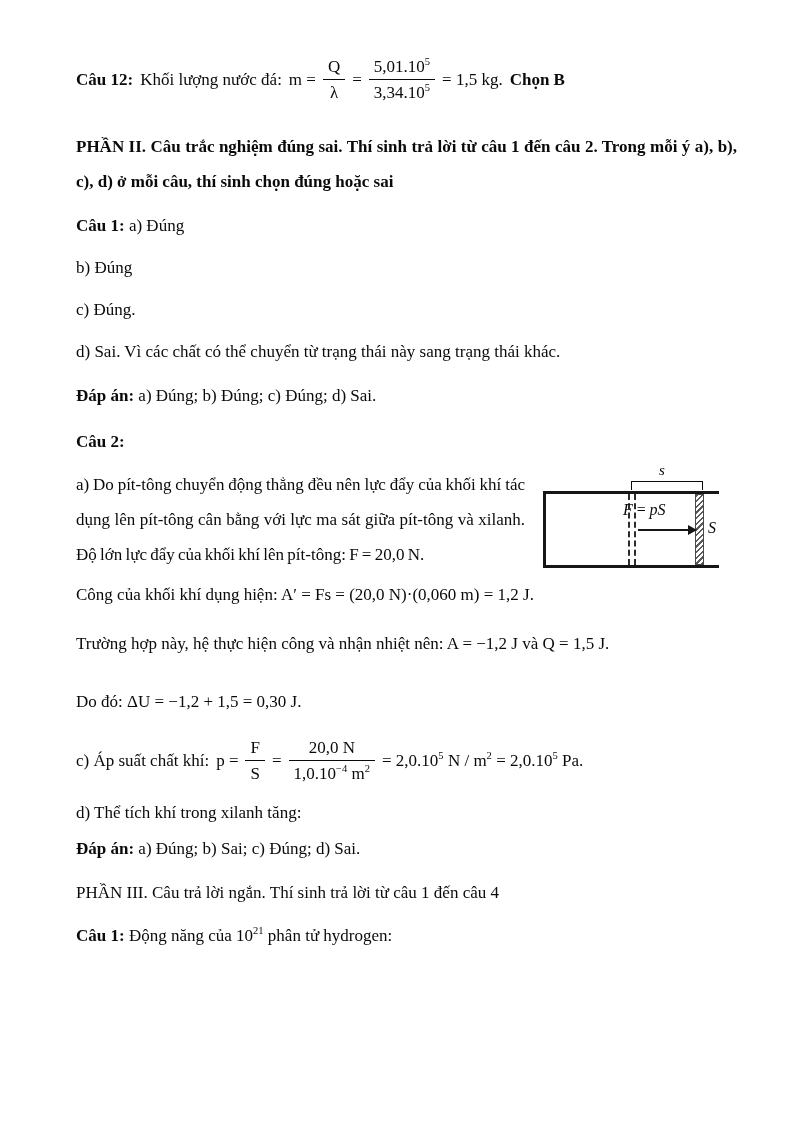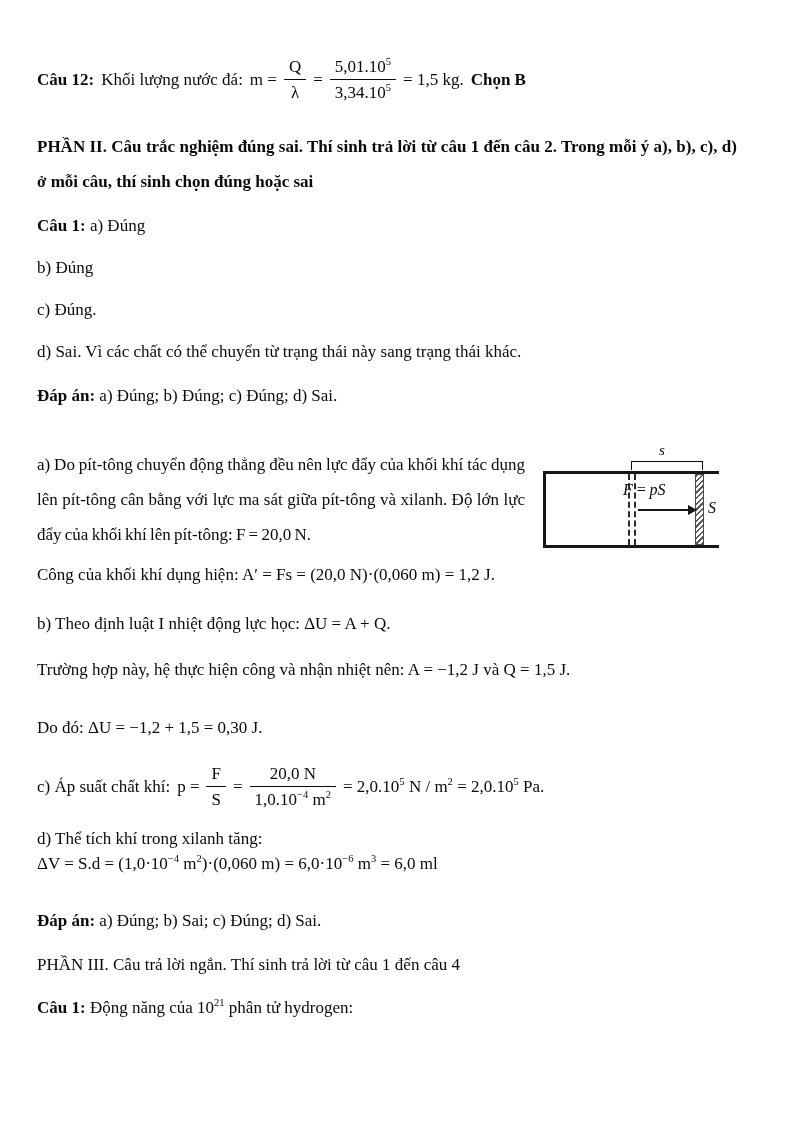--- a/index.html
+++ b/index.html
@@ -1,38 +1,38 @@
 <!DOCTYPE html>
 <html><head>
 <meta charset="utf-8">
 <style>
   html,body{margin:0;padding:0;background:#ffffff;}
   .page{
     width:794px;height:1122px;box-sizing:border-box;
-    padding:56px 57px 0 37px;
+    padding:56px 57px 0 76px;
     background:#ffffff;color:#0a0a0a;
     font-family:"Liberation Serif","DejaVu Serif",serif;
     font-size:17px;position:relative;overflow:hidden;
   }
   p{margin:0 0 20px 0;line-height:22px;}
   b{font-weight:bold;}
   sup{font-size:0.62em;line-height:0;}
   .mathline{display:flex;align-items:center;gap:7px;flex-wrap:nowrap;}
   .p-cau12{margin-bottom:26px;}
   .heading{font-weight:bold;line-height:35px;margin-bottom:16px;text-align:justify;}
   .p-d{margin-bottom:22px;}
-  .p-dapan{margin-bottom:40px;}
+  .p-dapan{margin-bottom:24px;}
   .p-cau2label{margin-bottom:14px;}
   .para-a{line-height:35px;text-align:justify;margin-bottom:12px;word-spacing:-1px;}
   .p-cong{margin-bottom:27px;}
   .p-btheo{margin-bottom:24px;}
   .p-truong{margin-bottom:36px;}
   .p-dodo{margin-bottom:24px;}
   .p-cfrac{margin-bottom:18px;}
-  .p-dtext{margin-bottom:2px;}
+  .p-dtext{margin-bottom:14px;}
   .p-dv{line-height:24px;margin-bottom:34px;}
   .p-dapan2{margin-bottom:22px;}
   .p-phan3{font-weight:normal;margin-bottom:21px;}
   .frac{display:inline-flex;flex-direction:column;text-align:center;vertical-align:middle;}
   .frac .num{padding:0 5px 2px 5px;border-bottom:1.3px solid #0a0a0a;line-height:21px;}
   .frac .den{padding:2px 5px 0 5px;line-height:21px;}
   
   .fig{float:right;width:196px;height:102px;position:relative;margin:0 0 0 16px;}
   .fig span{position:absolute;display:block;}
   .fig-s-label{left:118px;top:-4px;font-style:italic;font-size:15px;line-height:15px;}
@@ -72,20 +72,21 @@
   </p>
 
   <p class="heading">PHẦN II. Câu trắc nghiệm đúng sai. Thí sinh trả lời từ câu 1 đến câu 2. Trong mỗi ý a), b), c), d) ở mỗi câu, thí sinh chọn đúng hoặc sai</p>
 
   <p><b>Câu 1:</b> <span>a) Đúng</span></p>
   <p><span>b) Đúng</span></p>
   <p><span>c) Đúng.</span></p>
   <p class="p-d"><span>d) Sai. Vì các chất có thể chuyển từ trạng thái này sang trạng thái khác.</span></p>
   <p class="p-dapan"><b>Đáp án:</b> <span>a) Đúng; b) Đúng; c) Đúng; d) Sai.</span></p>
 
+  <p class="p-cau2label"><b>Câu 2:</b></p>
 
   <p class="para-a">
     <span class="fig">
       <span class="fig-s-label">s</span>
       <span class="fig-bracket"></span>
       <span class="fig-wall-top"></span>
       <span class="fig-wall-bottom"></span>
       <span class="fig-wall-left"></span>
       <span class="fig-dash dash1"></span>
       <span class="fig-dash dash2"></span>
@@ -95,21 +96,20 @@
           <span class="fig-arrow-head"></span>
         </span>
       <span class="fig-area-label">S</span>
     </span>
     <span>a) Do pít-tông chuyển động thẳng đều nên lực đẩy của khối khí tác dụng lên pít-tông cân bằng với lực ma sát giữa pít-tông và xilanh. Độ lớn lực đẩy của khối khí lên pít-tông:</span>
     <span>F = 20,0 N.</span>
   </p>
 
   <p class="p-cong"><span>Công của khối khí dụng hiện:</span> <span>A′ = Fs = (20,0 N)·(0,060 m) = 1,2 J.</span></p>
 
-  <p class="p-btheo"><span>b) Theo định luật I nhiệt động lực học:</span> <span>ΔU = A + Q.</span></p>
 
   <p class="p-truong"><span>Trường hợp này, hệ thực hiện công và nhận nhiệt nên:</span> <span>A = −1,2 J</span> <span>và</span> <span>Q = 1,5 J.</span></p>
 
   <p class="p-dodo"><span>Do đó:</span> <span>ΔU = −1,2 + 1,5 = 0,30 J.</span></p>
 
   <p class="mathline p-cfrac">
     <span>c) Áp suất chất khí:</span>
     <span>p =</span>
     <span class="frac">
       <span class="num">F</span>
@@ -118,21 +118,20 @@
     <span>=</span>
     <span class="frac">
       <span class="num">20,0 N</span>
       <span class="den">1,0.10<sup>−4</sup> m<sup>2</sup></span>
     </span>
     <span>= 2,0.10<sup>5</sup> N / m<sup>2</sup> = 2,0.10<sup>5</sup> Pa.</span>
   </p>
 
   <p class="p-dtext"><span>d) Thể tích khí trong xilanh tăng:</span></p>
 
-  <p class="p-dv"><span>ΔV = S.d = (1,0·10<sup>−4</sup> m<sup>2</sup>)·(0,060 m) = 6,0·10<sup>−6</sup> m<sup>3</sup> = 6,0 ml</span></p>
 
   <p class="p-dapan2"><b>Đáp án:</b> <span>a) Đúng; b) Sai; c) Đúng; d) Sai.</span></p>
 
   <p class="p-phan3">PHẦN III. Câu trả lời ngắn. Thí sinh trả lời từ câu 1 đến câu 4</p>
 
   <p><b>Câu 1:</b> <span>Động năng của 10<sup>21</sup> phân tử hydrogen:</span></p>
 
 </div>
 
 </body></html>

